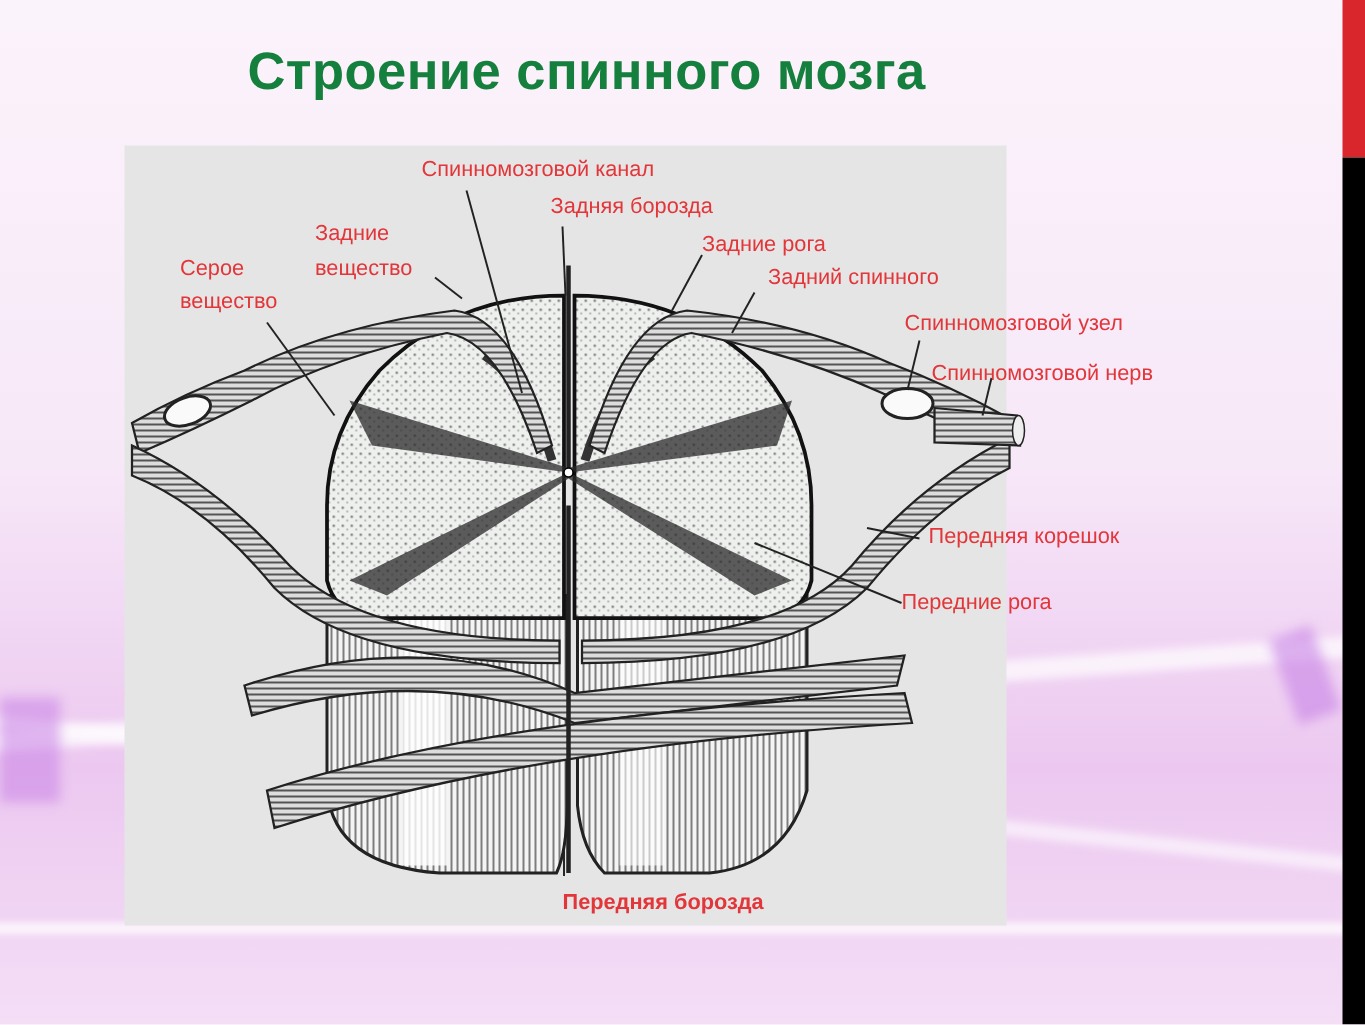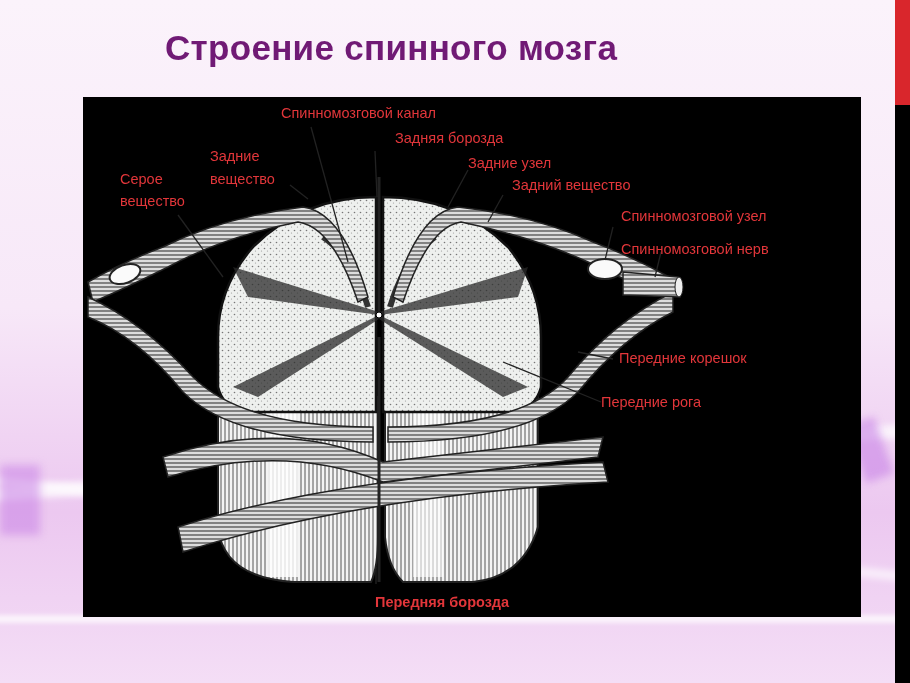--- a/index.html
+++ b/index.html
@@ -4,27 +4,27 @@
 <style>
   html, body { margin:0; padding:0; }
   body {
     width:910px; height:683px; position:relative; overflow:hidden;
     font-family:"Liberation Sans", sans-serif;
     background: linear-gradient(180deg, #fbf3fb 0%, #f7e8f8 45%, #ecc8f0 75%, #f4def6 100%);
   }
   .bg-streak { position:absolute; pointer-events:none; }
   .title {
     position:absolute; left:165px; top:28px; width:520px;
-    font-size:35px; font-weight:bold; color:#701a75; letter-spacing:0.3px;
+    font-size:35px; font-weight:bold; color:#15803d; letter-spacing:0.3px;
   }
   .edge-red { position:absolute; left:895px; top:0; width:15px; height:105px; background:#d9262c; }
   .edge-black { position:absolute; left:895px; top:105px; width:15px; height:578px; background:#000; }
   .panel {
-    position:absolute; left:83px; top:97px; width:778px; height:520px;
-    background:#000000;
+    position:absolute; left:83px; top:97px; width:588px; height:520px;
+    background:#e5e5e5;
   }
   .panel svg { position:absolute; left:0; top:0; }
   .lbl {
     position:absolute; color:#e2363a; font-size:14.5px; line-height:17px; white-space:nowrap;
   }
 </style>
 </head>
 <body>
 
 <div class="bg-streak" style="left:-20px;top:455px;width:960px;height:14px;background:rgba(255,255,255,0.7);transform:rotate(-4deg);filter:blur(3px);"></div>
@@ -106,25 +106,25 @@
       <line x1="578" y1="155" x2="572" y2="180"></line>
       <line x1="207" y1="88" x2="225" y2="102"></line>
       <line x1="95" y1="118" x2="140" y2="180"></line>
       <line x1="530" y1="262" x2="495" y2="255"></line>
       <line x1="518" y1="305" x2="420" y2="265"></line>
       <line x1="293" y1="470" x2="293" y2="487"></line>
     </g>
   </svg>
 
   <div class="lbl" style="left:198px;top:8px;">Спинномозговой канал</div>
-  <div class="lbl" style="left:284px;top:33px;margin-left:28px;">Задняя борозда</div>
-  <div class="lbl" style="left:385px;top:58px;">Задние узел</div>
-  <div class="lbl" style="left:429px;top:80px;">Задний вещество</div>
+  <div class="lbl" style="left:284px;top:33px;">Задняя борозда</div>
+  <div class="lbl" style="left:385px;top:58px;">Задние рога</div>
+  <div class="lbl" style="left:429px;top:80px;">Задний спинного</div>
   <div class="lbl" style="left:127px;top:51px;">Задние</div>
   <div class="lbl" style="left:127px;top:74px;">вещество</div>
   <div class="lbl" style="left:37px;top:74px;">Серое</div>
   <div class="lbl" style="left:37px;top:96px;">вещество</div>
-  <div class="lbl" style="left:538px;top:111px;">Спинномозговой узел</div>
+  <div class="lbl" style="left:520px;top:111px;">Спинномозговой узел</div>
   <div class="lbl" style="left:538px;top:144px;">Спинномозговой нерв</div>
-  <div class="lbl" style="left:536px;top:253px;">Передние корешок</div>
+  <div class="lbl" style="left:536px;top:253px;">Передняя корешок</div>
   <div class="lbl" style="left:518px;top:297px;">Передние рога</div>
   <div class="lbl" style="left:292px;top:497px;font-weight:bold;">Передняя борозда</div>
 </div>
 
 </body></html>

